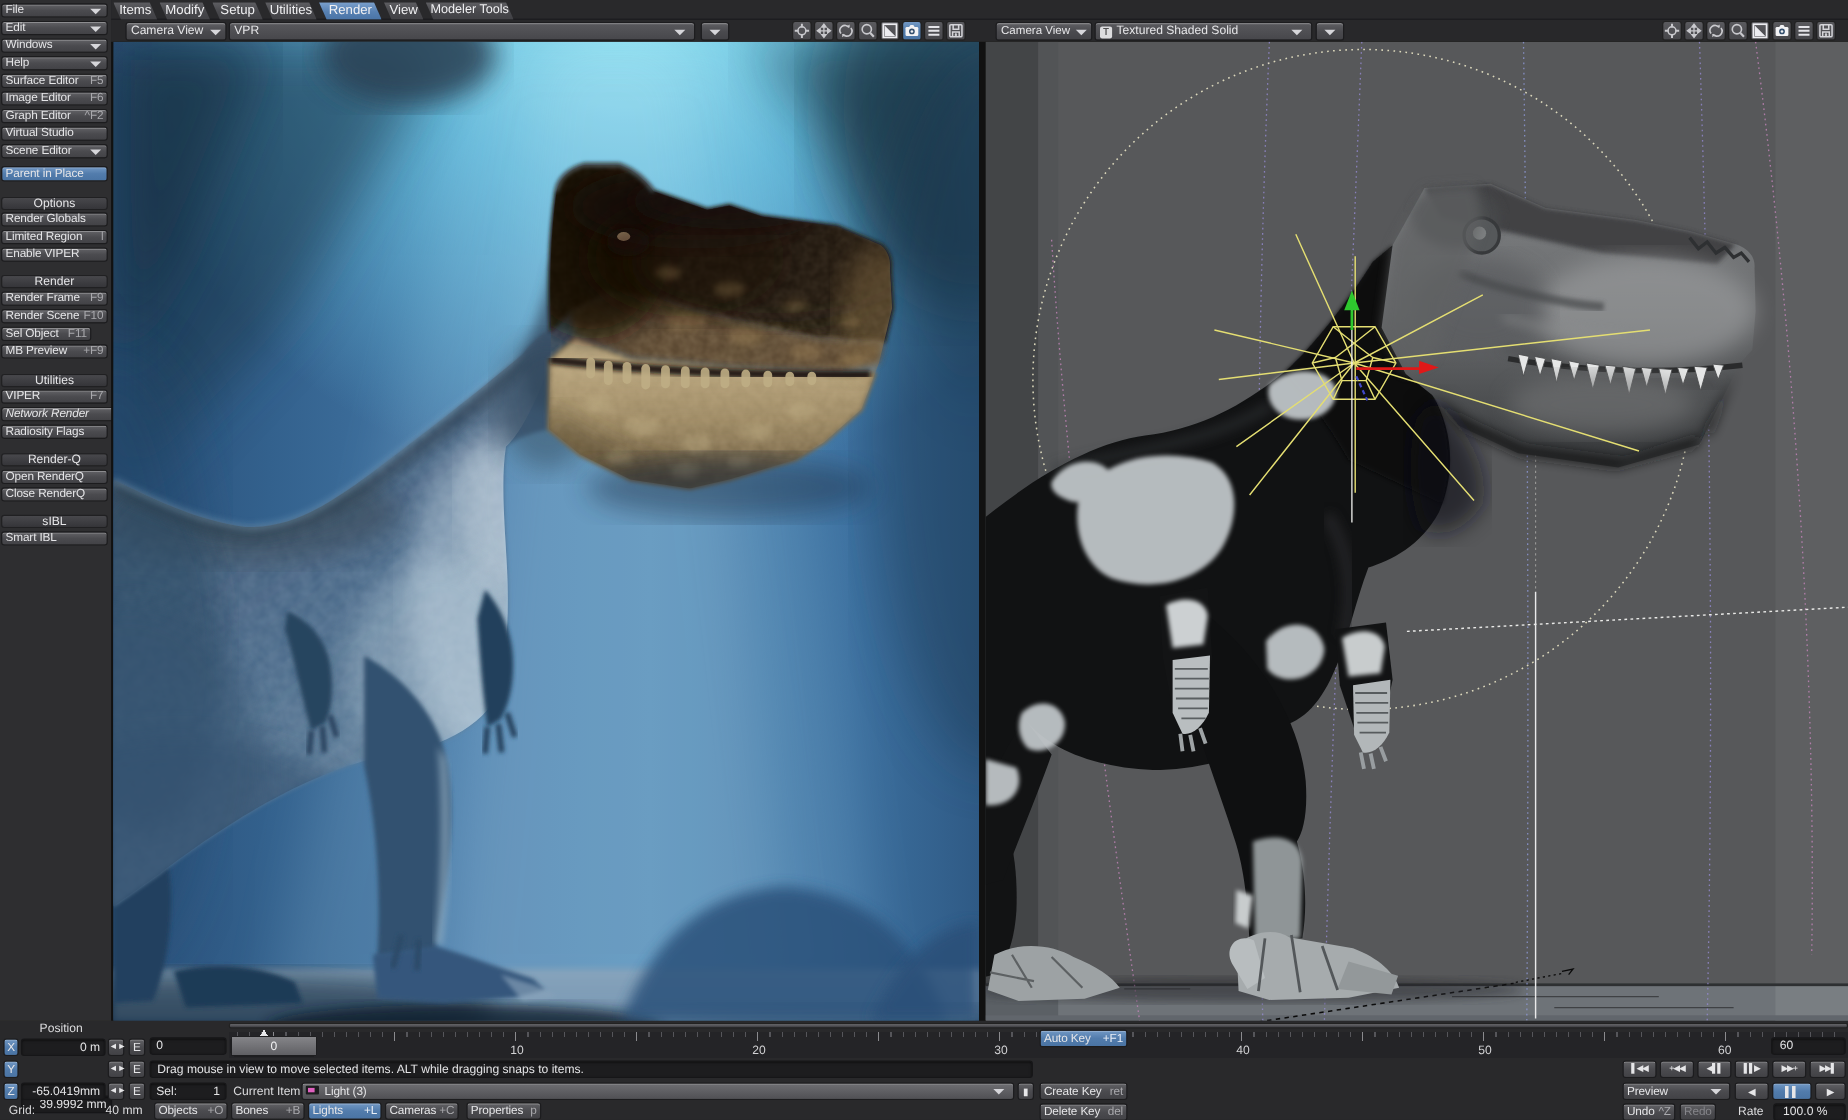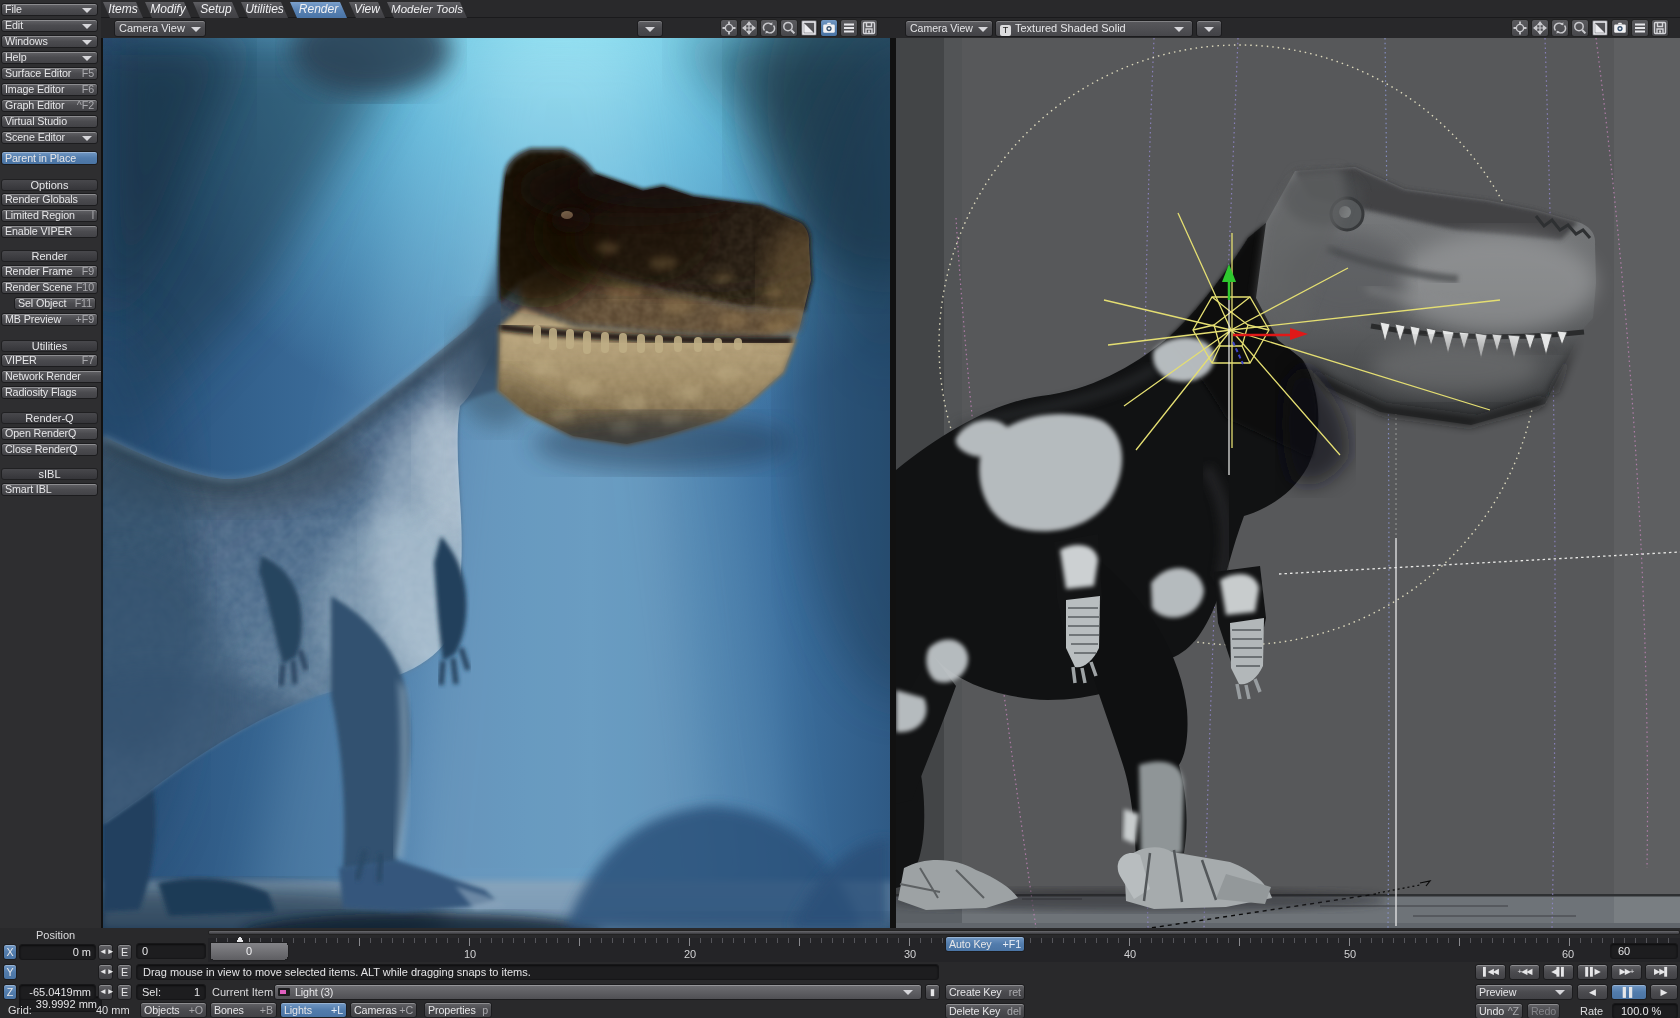--- a/index.html
+++ b/index.html
@@ -15,21 +15,21 @@
  border-right:5px solid transparent;border-top:5px solid #d6d6da;}
 .hdr{position:absolute;height:12px;background:linear-gradient(#48484c,#353539);border:1px solid #202022;
  border-radius:3px;color:#e6e6e8;font-size:11px;line-height:10px;text-align:center;}
 .blue{background:linear-gradient(#7298c4,#527cac 50%,#4a74a4) !important;}
 .fld{position:absolute;background:#1d1d1f;border:1px solid #161618;border-radius:3px;
  box-shadow:inset 0 1px 2px rgba(0,0,0,.6);color:#e4e4e6;font-size:11px;}
 .lbl{position:absolute;color:#dcdcde;font-size:11px;white-space:nowrap;}
 .row16{height:16px;line-height:14px;}
 .tab{position:absolute;top:2px;height:16px;background:linear-gradient(#5e5e62,#48484c 55%,#414145);
  color:#f0f0f2;font-size:12px;line-height:15px;text-align:center;
- clip-path:polygon(0 0,calc(100% - 7px) 0,100% 100%,7px 100%);font-style:italic;}
+ clip-path:polygon(0 0,calc(100% - 7px) 0,100% 100%,7px 100%);}
 .tabsel{background:linear-gradient(#7ba0cc,#5680b2 55%,#4a74a6);}
 .vbtn{position:absolute;top:20px;height:17px;background:linear-gradient(#606064,#4a4a4e 50%,#424246);
  border:1px solid #1c1c1e;border-radius:3px;box-shadow:inset 0 1px 0 rgba(255,255,255,.25);
  color:#e6e6e8;font-size:11px;line-height:14px;padding:0 4px;white-space:nowrap;}
 .ic{position:absolute;top:19px;width:18px;height:18px;background:linear-gradient(#5a5a5e,#47474b);
  border:1px solid #222;border-radius:3px;}
 </style>
 </head>
 <body>
 <div id="stage">
@@ -38,20 +38,21 @@
 <div class="tab" style="left:103px;width:40px;">Items</div>
 <div class="tab" style="left:145px;width:46px;">Modify</div>
 <div class="tab" style="left:193px;width:46px;">Setup</div>
 <div class="tab" style="left:241px;width:47px;">Utilities</div>
 <div class="tab tabsel" style="left:290px;width:57px;">Render</div>
 <div class="tab" style="left:349px;width:36px;">View</div>
 <div class="tab" style="left:387px;width:80px;font-size:11.5px;">Modeler Tools</div>
 
 <div class="abs" style="left:101px;top:18px;width:1579px;height:20px;background:#28282a;"></div>
 <div class="vbtn" style="left:114px;width:92px;">Camera View<span class="dd" style="top:6px;right:4px;"></span></div>
+<div class="vbtn" style="left:208px;width:424px;background:linear-gradient(#58585c,#47474b);">VPR<span class="dd" style="top:6px;right:8px;"></span></div>
 <div class="vbtn" style="left:637px;width:26px;">
       <span class="dd" style="top:6px;right:7px;"></span>
     </div>
 <div class="vbtn" style="left:905px;width:88px;font-size:10.5px;">Camera View<span class="dd" style="top:6px;right:4px;"></span></div>
 <div class="vbtn" style="left:995px;width:198px;background:linear-gradient(#58585c,#47474b);"><span style="display:inline-block;width:11px;height:11px;background:#dcdcde;color:#222;font-size:9px;line-height:11px;text-align:center;vertical-align:-1px;border-radius:2px;margin-right:4px;">T</span>Textured Shaded Solid<span class="dd" style="top:6px;right:8px;"></span></div>
 <div class="vbtn" style="left:1196px;width:26px;">
       <span class="dd" style="top:6px;right:7px;"></span>
     </div>
 
 <svg width="0" height="0" style="position:absolute;">
@@ -155,25 +156,25 @@
 <div class="btn" style="left:1px;top:115px;width:97px;">Virtual Studio</div>
 <div class="btn" style="left:1px;top:131px;width:97px;">Scene Editor<span class="dd"></span></div>
 <div class="btn blue" style="left:1px;top:151px;width:97px;height:14px;line-height:12px;">Parent in Place</div>
 <div class="hdr" style="left:1px;top:179px;width:97px;">Options</div>
 <div class="btn" style="left:1px;top:193px;width:97px;">Render Globals</div>
 <div class="btn" style="left:1px;top:209px;width:97px;">Limited Region<span class="sc">l</span></div>
 <div class="btn" style="left:1px;top:225px;width:97px;">Enable VIPER</div>
 <div class="hdr" style="left:1px;top:250px;width:97px;">Render</div>
 <div class="btn" style="left:1px;top:265px;width:97px;">Render Frame<span class="sc">F9</span></div>
 <div class="btn" style="left:1px;top:281px;width:97px;">Render Scene<span class="sc">F10</span></div>
-<div class="btn" style="left:14px;top:297px;width:82px;">Sel Object<span class="sc">F11</span></div>
+<div class="btn" style="left:1px;top:297px;width:82px;">Sel Object<span class="sc">F11</span></div>
 <div class="btn" style="left:1px;top:313px;width:97px;">MB Preview<span class="sc">+F9</span></div>
 <div class="hdr" style="left:1px;top:340px;width:97px;">Utilities</div>
 <div class="btn" style="left:1px;top:354px;width:97px;">VIPER<span class="sc">F7</span></div>
-<div class="btn" style="left:1px;top:370px;width:117px;">Network Render</div>
+<div class="btn" style="left:1px;top:370px;width:117px;font-style:italic;">Network Render</div>
 <div class="btn" style="left:1px;top:386px;width:97px;">Radiosity Flags</div>
 <div class="hdr" style="left:1px;top:412px;width:97px;">Render-Q</div>
 <div class="btn" style="left:1px;top:427px;width:97px;">Open RenderQ</div>
 <div class="btn" style="left:1px;top:443px;width:97px;">Close RenderQ</div>
 <div class="hdr" style="left:1px;top:468px;width:97px;">sIBL</div>
 <div class="btn" style="left:1px;top:483px;width:97px;">Smart IBL</div>
 </div>
 
 <div class="abs" style="left:101px;top:38px;width:1579px;height:890px;background:#111;"></div>
 <div class="abs" id="vpL" style="left:103px;top:38px;width:787px;height:890px;">

